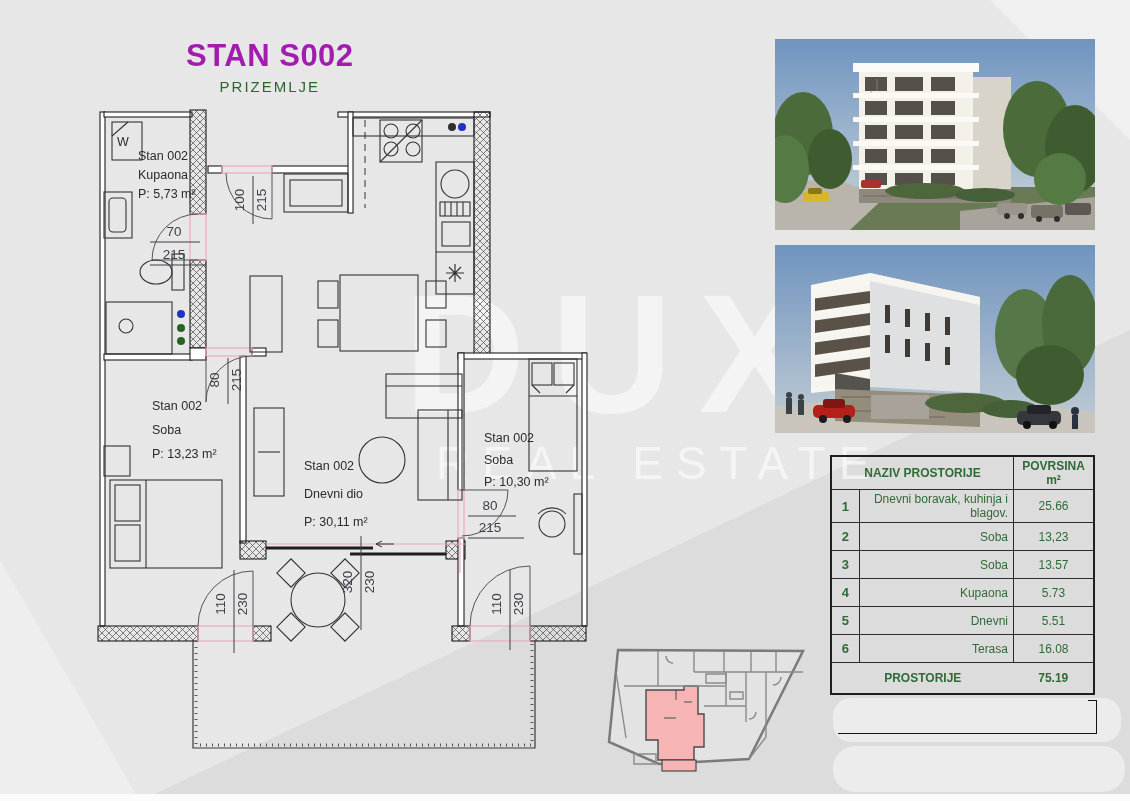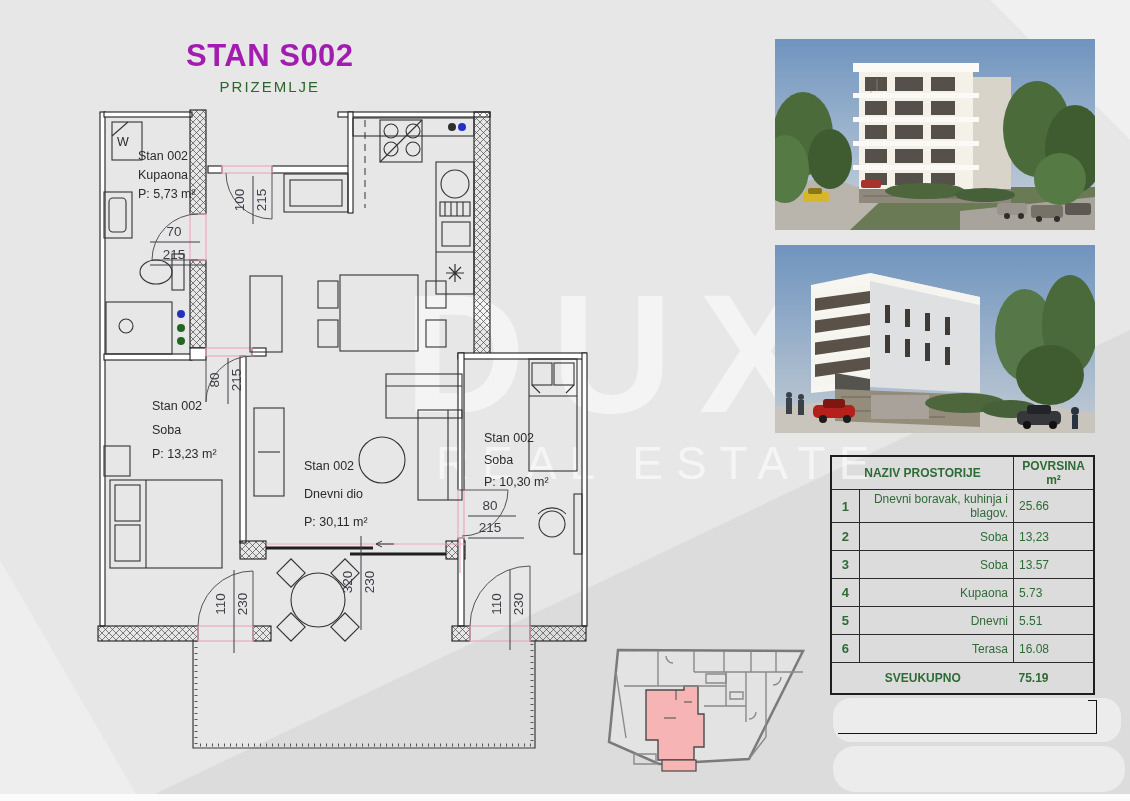--- a/index.html
+++ b/index.html
@@ -20,23 +20,23 @@
   .floorplan{position:absolute;left:88px;top:108px;}
   .keyplan{position:absolute;left:606px;top:642px;}
   
   .area-table{position:absolute;left:830px;top:455px;width:265px;border-collapse:collapse;
               border:2px solid #1e1e1e;color:#2e6b36;font-size:12px;}
   .area-table th,.area-table td{border:1px solid #2b2b2b;padding:2px 5px;}
   .area-table th{height:28px;font-weight:bold;text-align:center;font-size:12px;}
   .area-table td{height:23px;}
   .num{width:18px;text-align:center;font-weight:bold;font-size:13px;}
   .nm{width:156px;text-align:right;}
-  .ar{width:70px;}
+  .ar{width:70px;text-align:center;}
   .total-label{text-align:center;font-weight:bold;border-right:none !important;height:26px !important;}
-  .total-val{font-weight:bold;text-align:left;border-left:none !important;}
+  .total-val{font-weight:bold;text-align:center;border-left:none !important;}
   
   .blob{position:absolute;background:#ececec;}
   #blob1{left:833px;top:698px;width:288px;height:44px;border-radius:18px;}
   #blob2{left:833px;top:746px;width:292px;height:46px;border-radius:22px;}
   .remnant-h{position:absolute;left:838px;top:733px;width:258px;height:1px;background:#141414;}
   .remnant-v{position:absolute;left:1096px;top:701px;width:1px;height:33px;background:#141414;}
   .remnant-c{position:absolute;left:1088px;top:700px;width:9px;height:1px;background:#141414;}
   .bottom-edge{position:absolute;left:0;top:794px;width:1130px;height:7px;background:#fbfbfb;}
   
   .wall{fill:#ffffff;stroke:#1e1e1e;stroke-width:1.1;}
@@ -448,21 +448,21 @@
       <td class="num">5</td>
       <td class="nm">Dnevni</td>
       <td class="ar">5.51</td>
     </tr>
     <tr>
       <td class="num">6</td>
       <td class="nm">Terasa</td>
       <td class="ar">16.08</td>
     </tr>
     <tr>
-      <td colspan="2" class="total-label">SVEUKUPNO</td>
+      <td colspan="2" class="total-label">PROSTORIJE</td>
       <td class="ar total-val">75.19</td>
     </tr>
   </tbody>
     </table>
 
   <svg class="keyplan" width="210" height="140" viewBox="0 0 210 140">
     <polygon points="12,8 197,9 143,117 53,122 3,100" fill="#e3e3e3" stroke="#7a7a7a" stroke-width="2.5"></polygon>
     <g>
       <path d="M40,48 L78,48 L78,44 L92,44 L92,72 L98,72 L98,105 L88,105 L88,118 L52,118 L52,98 L40,98 Z" fill="#f6b4b4" stroke="#4a4a4a" stroke-width="1.4"></path>
       <rect x="56" y="118" width="34" height="11" fill="#f6b4b4" stroke="#4a4a4a" stroke-width="1.2"></rect>

